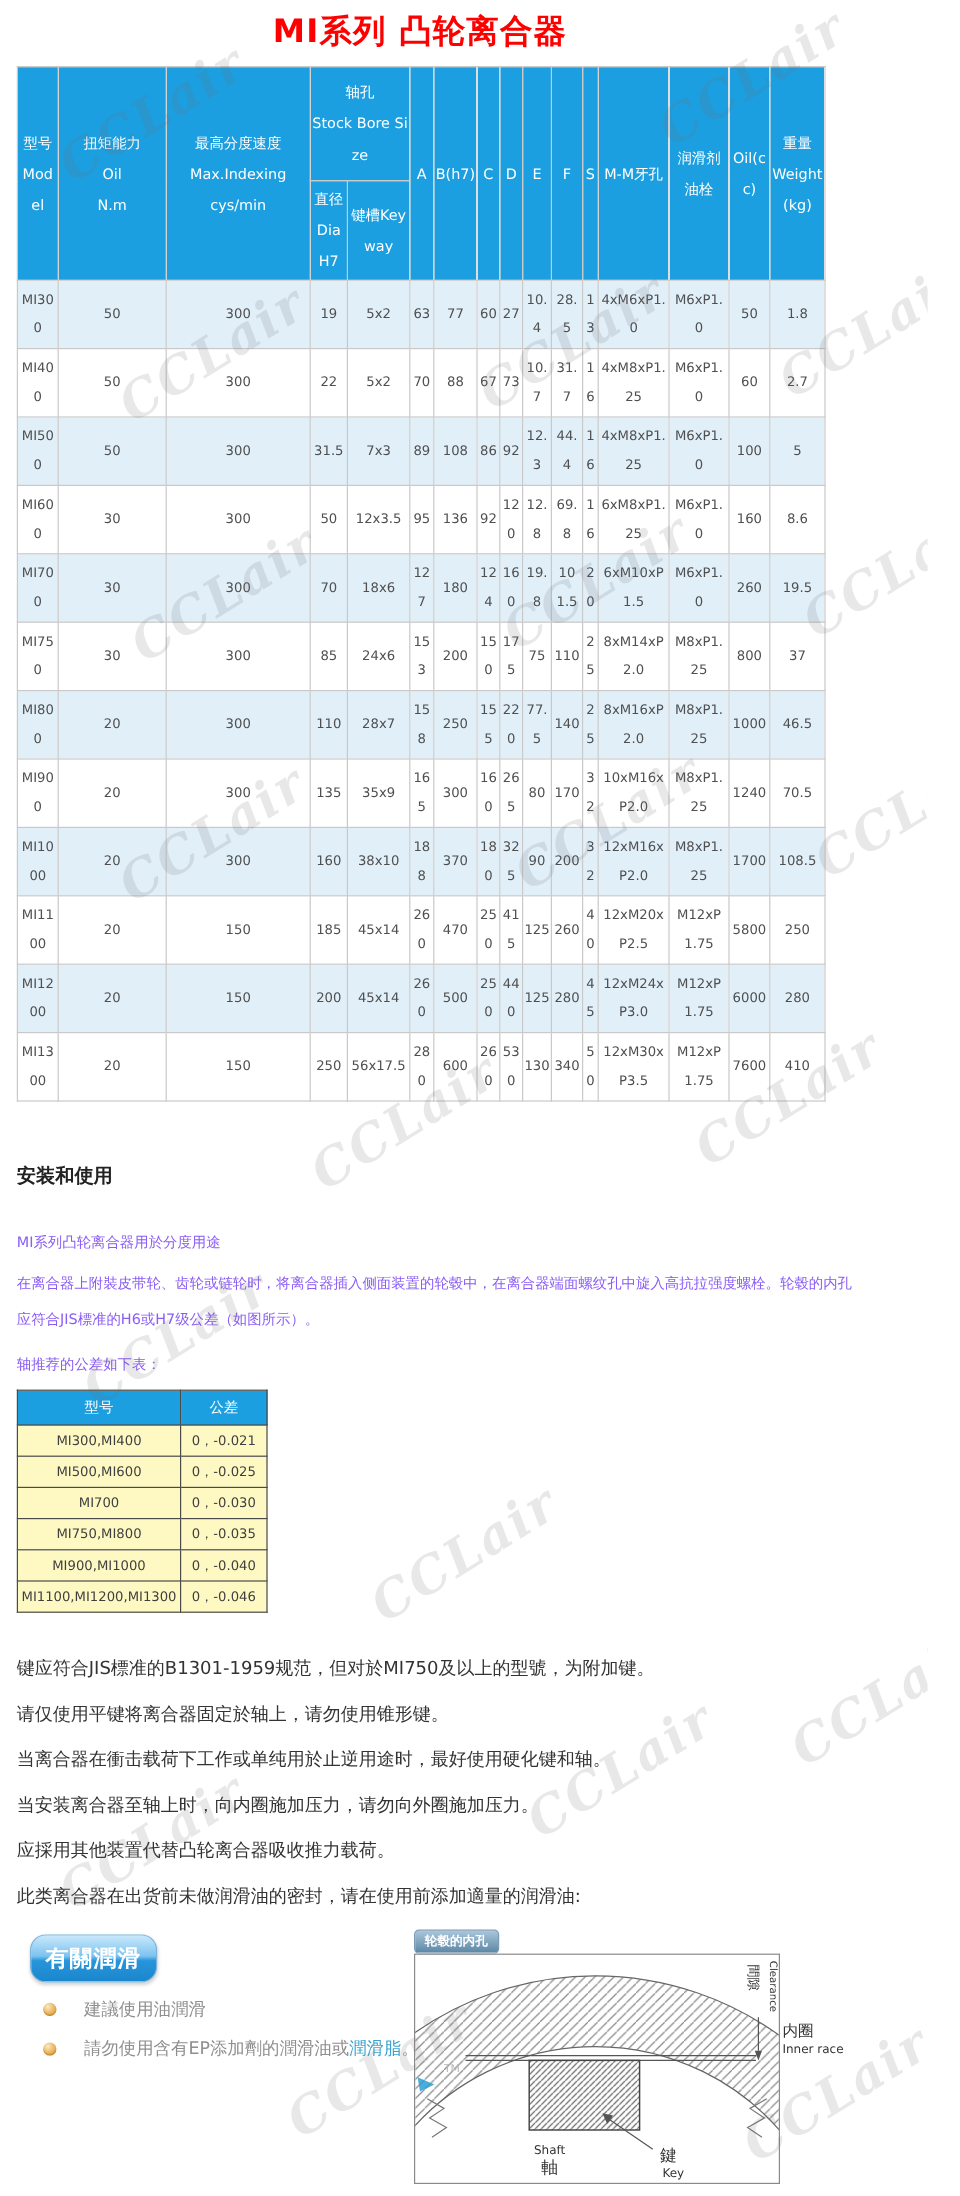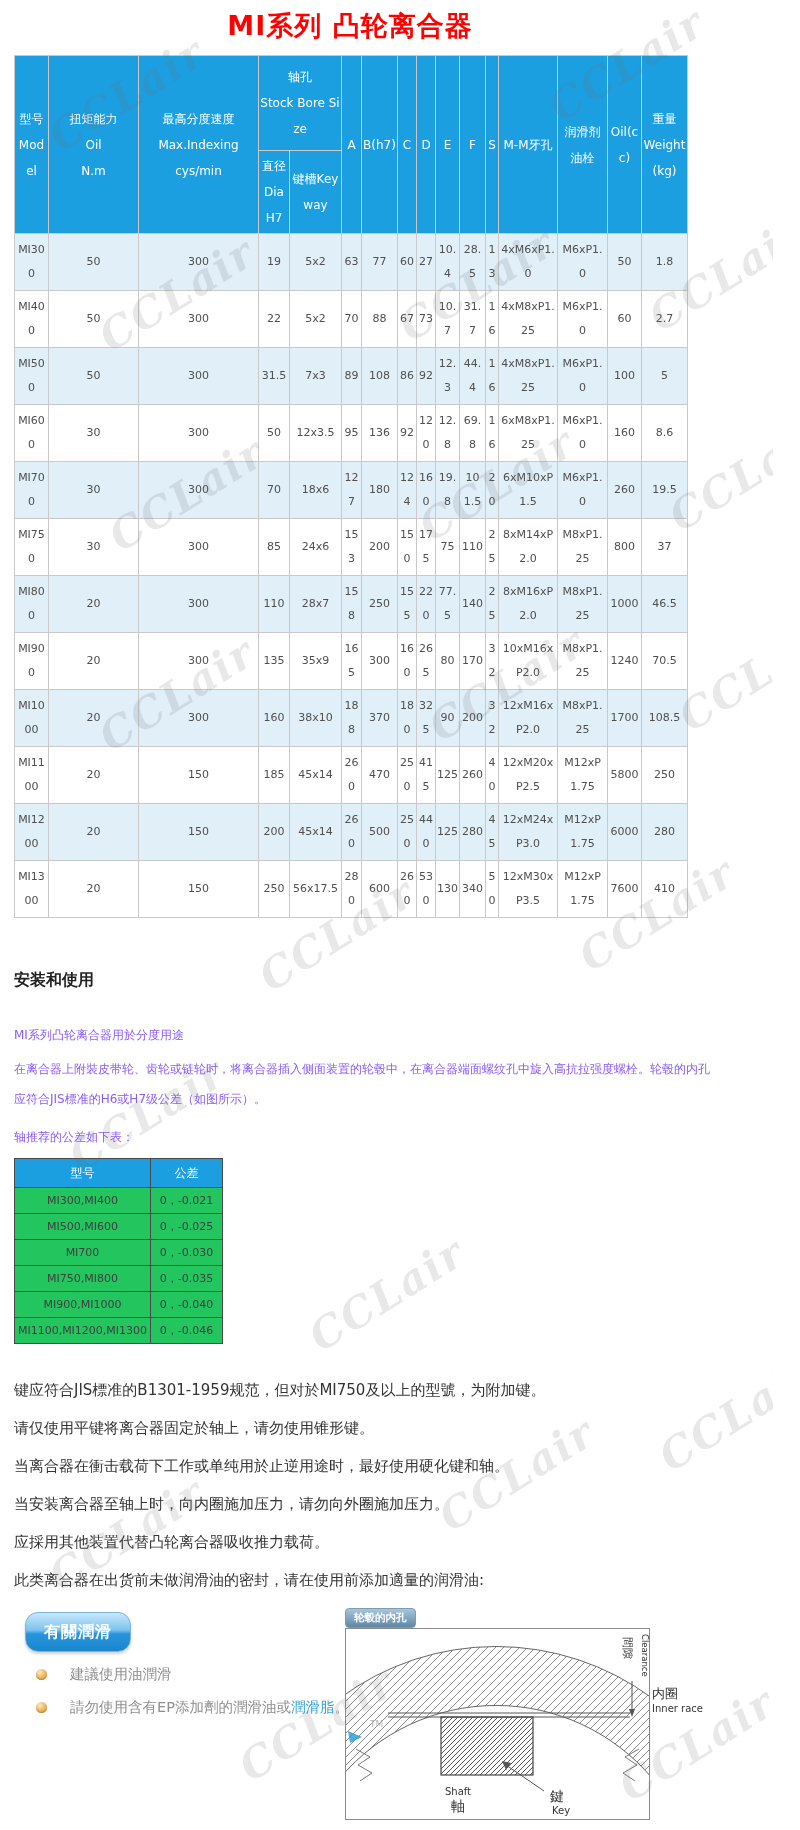--- a/index.html
+++ b/index.html
@@ -44,30 +44,30 @@
     width:716px; white-space:pre-line; }
   .p1 { top:1020px; }
   .p2 { top:1054px; }
   .p3 { top:1122px; }
   
   table.tol {
     position:absolute; left:14px; top:1158px; border-collapse:collapse; table-layout:fixed; z-index:1;
   }
   table.tol th, table.tol td { border:1px solid #4a4a4a; text-align:center; vertical-align:middle; }
   table.tol th { background:#1c9fe0; color:#fff; font-size:12px; font-weight:normal; height:26px; }
-  table.tol td { color:#3f3f3f; font-size:11px; height:23px; background:#22c55e; }
+  table.tol td { color:#3f3f3f; font-size:11px; height:23px; background:#fef9c3; }
   
   .notes { position:absolute; left:14px; top:1380px; width:700px; }
   .notes p { margin:0 0 18px 0; color:#333; font-size:15px; line-height:20px; }
   
   .lube-pill {
     position:absolute; left:25px; top:1612px; width:104px; height:38px; border-radius:13px;
     background:linear-gradient(180deg,#c9e8fb 0%, #7cc3ef 45%, #2795dc 55%, #1b86cc 100%);
     border:1px solid #7ab4d9; box-shadow:0 2px 3px rgba(0,0,0,.18);
-    color:#fff; font-weight:bold; font-size:16px; display:flex; align-items:center;
+    color:#fff; font-weight:bold; font-size:19px; display:flex; align-items:center;
     justify-content:center; letter-spacing:1px; z-index:2;
   }
   .bullet { position:absolute; left:36px; display:flex; align-items:center; gap:23px;
     font-size:14.5px; color:#8f8f8f; z-index:2; }
   .bullet.b1 { top:1665px; }
   .bullet.b2 { top:1698px; }
   .dot { width:11px; height:11px; border-radius:50%;
     background:radial-gradient(circle at 35% 30%, #fbe9c8, #eebc6a 45%, #d28f2a 100%);
     box-shadow:inset 0 -1px 1px rgba(160,100,20,.5); flex:0 0 auto; }
   .link { color:#3ba3cf; cursor:pointer; }

